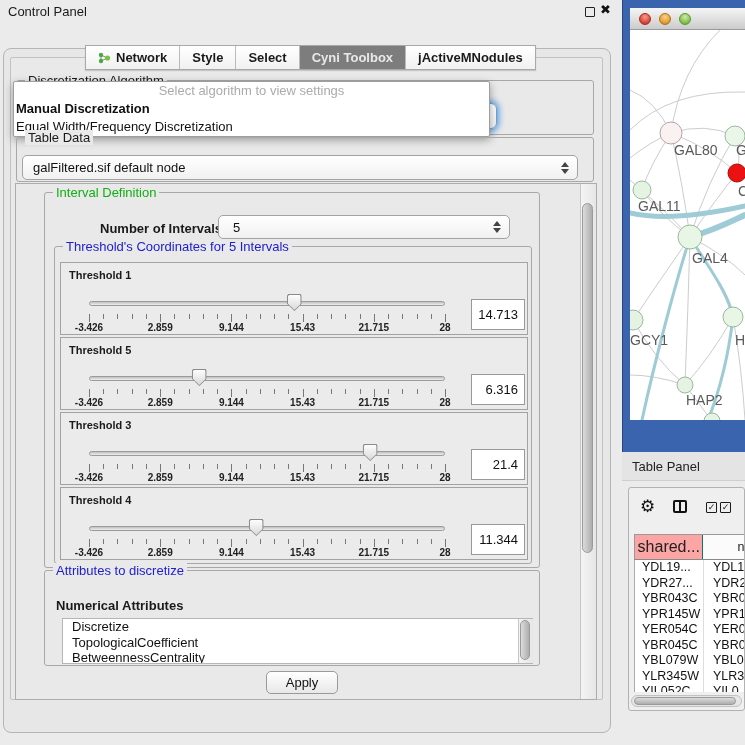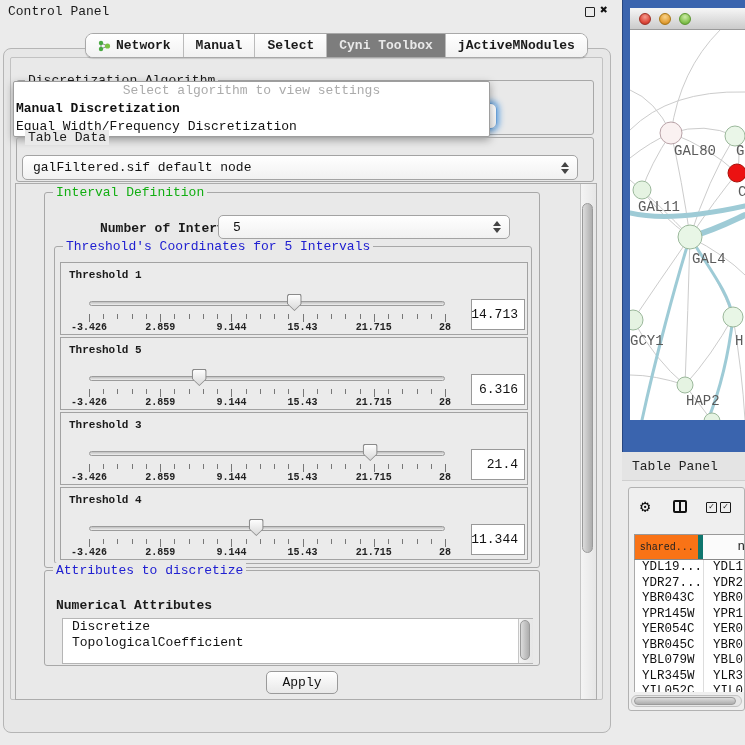--- a/index.html
+++ b/index.html
@@ -1,26 +1,26 @@
 <!DOCTYPE html>
 <html><head>
 <meta charset="utf-8">
 <style>
   html,body{margin:0;padding:0;}
   body{width:745px;height:745px;background:#EBEBEB;font-family:"Liberation Sans","DejaVu Sans",sans-serif;-webkit-font-smoothing:antialiased;}
-  #app{position:absolute;left:0;top:0;width:745px;height:745px;overflow:hidden;font-family:Liberation Mono, monospace;}
+  #app{position:absolute;left:0;top:0;width:745px;height:745px;overflow:hidden;}
   .abs{position:absolute;}
   
   #titlebar-text{left:8px;top:4px;font-size:13px;color:#1a1a1a;}
   #float-icon{left:585px;top:7px;width:8px;height:8px;border:1.5px solid #222;border-radius:1px;}
   #close-icon{left:600px;top:2px;font-size:13px;font-weight:bold;color:#111;}
   #outer-panel{left:3px;top:48px;width:608px;height:685px;background:#E7E7E7;border:1px solid #B5B5B5;border-radius:8px;box-sizing:border-box;}
   #inner-panel{left:10px;top:57px;width:593px;height:643px;background:#E9E9E9;border:1px solid #C2C2C2;border-radius:2px;box-sizing:border-box;}
   
-  .tabgroup{display:flex;border:1px solid #A8A8A8;border-radius:8px;overflow:hidden;background:#FDFDFD;box-shadow:0 1px 1px rgba(0,0,0,.15);}
+  .tabgroup{display:flex;border:1px solid #A8A8A8;border-radius:0;overflow:hidden;background:#FDFDFD;box-shadow:0 1px 1px rgba(0,0,0,.15);margin-top:12px;}
   #top-tabs{left:85px;top:33px;height:23px;}
   #bottom-tabs{left:148px;top:703px;height:22px;}
   .tabseg{display:flex;align-items:center;gap:5px;padding:0 12px;font-size:13px;font-weight:bold;color:#1a1a1a;background:linear-gradient(#FFFFFF,#F1F1F1);border-right:1px solid #BBBBBB;white-space:nowrap;}
   .tabseg:last-child{border-right:none;}
   .tabseg.active{background:#7D7D7D;color:#E9E9E9;}
   
   .fieldset{position:absolute;border:1px solid #A8A8A8;border-radius:3px;box-sizing:border-box;}
   .legend{position:absolute;top:-8px;left:8px;background:#E9E9E9;padding:0 3px;font-size:13px;color:#1a1a1a;white-space:nowrap;}
   .legend.green{color:#12AE12;}
   .legend.blue{color:#2020D1;}
@@ -72,21 +72,21 @@
   
   #tp-header{left:622px;top:452px;width:123px;height:29px;background:#E4E4E4;border-bottom:1px solid #CFCFCF;box-sizing:border-box;}
   #tp-title{left:10px;top:7px;font-size:13px;color:#222;position:absolute;}
   #tp-box{left:628px;top:487px;width:117px;height:224px;background:#EFEFEF;border:1px solid #B2B2B2;border-radius:3px;box-sizing:border-box;overflow:hidden;}
   .gear{position:absolute;left:11px;top:8px;font-size:17px;color:#111;}
   .split-icon{position:absolute;left:44px;top:12px;width:14px;height:13px;border:2px solid #111;border-radius:2px;box-sizing:border-box;}
   .split-icon::after{content:"";position:absolute;left:4px;top:0;width:2px;height:9px;background:#111;}
   .chk{position:absolute;top:14px;width:9px;height:9px;border:1.5px solid #1a1a1a;border-radius:1px;font-size:9px;line-height:8px;color:#1a1a1a;text-align:center;}
   #tbl{position:absolute;left:5px;top:46px;width:160px;}
   .tbl-headrow{display:flex;height:26px;border:1px solid #999;border-bottom:1px solid #888;box-sizing:border-box;}
-  .th1{width:69px;background:#f97316;border-right:5px solid #0f766e;font-size:10px;color:#222;display:flex;align-items:center;justify-content:center;box-sizing:border-box;}
+  .th1{width:69px;background:#fca5a5;border-right:1px solid #0f766e;font-size:16px;color:#222;display:flex;align-items:center;justify-content:center;box-sizing:border-box;}
   .th2{width:90px;background:#FBFBFB;font-size:12.5px;color:#222;display:flex;align-items:center;padding-left:34px;box-sizing:border-box;overflow:hidden;}
   #tbl-rows{background:#FFFFFF;border-left:1px solid #AAA;border-right:1px solid #AAA;box-sizing:border-box;height:132px;overflow:hidden;}
   .tr{display:flex;height:15.5px;}
   .td1{width:68px;padding-left:7px;font-size:12.5px;color:#111;box-sizing:border-box;white-space:nowrap;}
   .td2{width:85px;padding-left:9px;font-size:12.5px;color:#111;box-sizing:border-box;white-space:nowrap;border-left:1px solid #DDD;}
   #tbl-hscroll{position:absolute;left:2px;top:207px;width:111px;height:12px;background:#E6E6E6;border:1px solid #C2C2C2;border-radius:6px;box-sizing:border-box;}
 </style>
 </head>
 <body>
 
@@ -105,21 +105,21 @@
           <line x1="3" y1="4" x2="9.5" y2="7" stroke="#888" stroke-width="1"></line>
           <line x1="3" y1="10" x2="9.5" y2="7" stroke="#888" stroke-width="1"></line>
           <line x1="3" y1="4" x2="3" y2="10" stroke="#888" stroke-width="1"></line>
           <circle cx="3" cy="4" r="2.2" fill="#49A942"></circle>
           <circle cx="3" cy="10" r="2.2" fill="#49A942"></circle>
           <circle cx="9.5" cy="7" r="2.6" fill="#7BC144"></circle>
         </svg>
         <span>Network</span>
       </div>
       <div class="tabseg">
-        <span>Manual</span>
+        <span>Style</span>
       </div>
       <div class="tabseg">
         <span>Select</span>
       </div>
       <div class="tabseg active">
         <span>Cyni Toolbox</span>
       </div>
       <div class="tabseg">
         <span>jActiveMNodules</span>
       </div>
@@ -345,20 +345,21 @@
   </div>
     </div>
 
   <div class="fieldset" style="left:44px;top:570px;width:496px;height:96px;">
     <span class="legend blue">Attributes to discretize</span>
   </div>
   <div class="abs" id="attr-subtitle">Numerical Attributes</div>
   <div class="abs" id="attr-list">
       <div class="attr-item">Discretize</div>
       <div class="attr-item">TopologicalCoefficient</div>
+      <div class="attr-item">BetweennessCentrality</div>
     </div>
   <div class="vtrack" style="left:518px;top:619px;width:15px;height:44px;"></div>
   <div class="vthumb" style="left:520px;top:620px;width:10px;height:40px;"></div>
 
   <div class="abs" id="apply-btn">
       <span>Apply</span>
     </div>
 
 
   <div class="abs" id="net-frame"></div>

